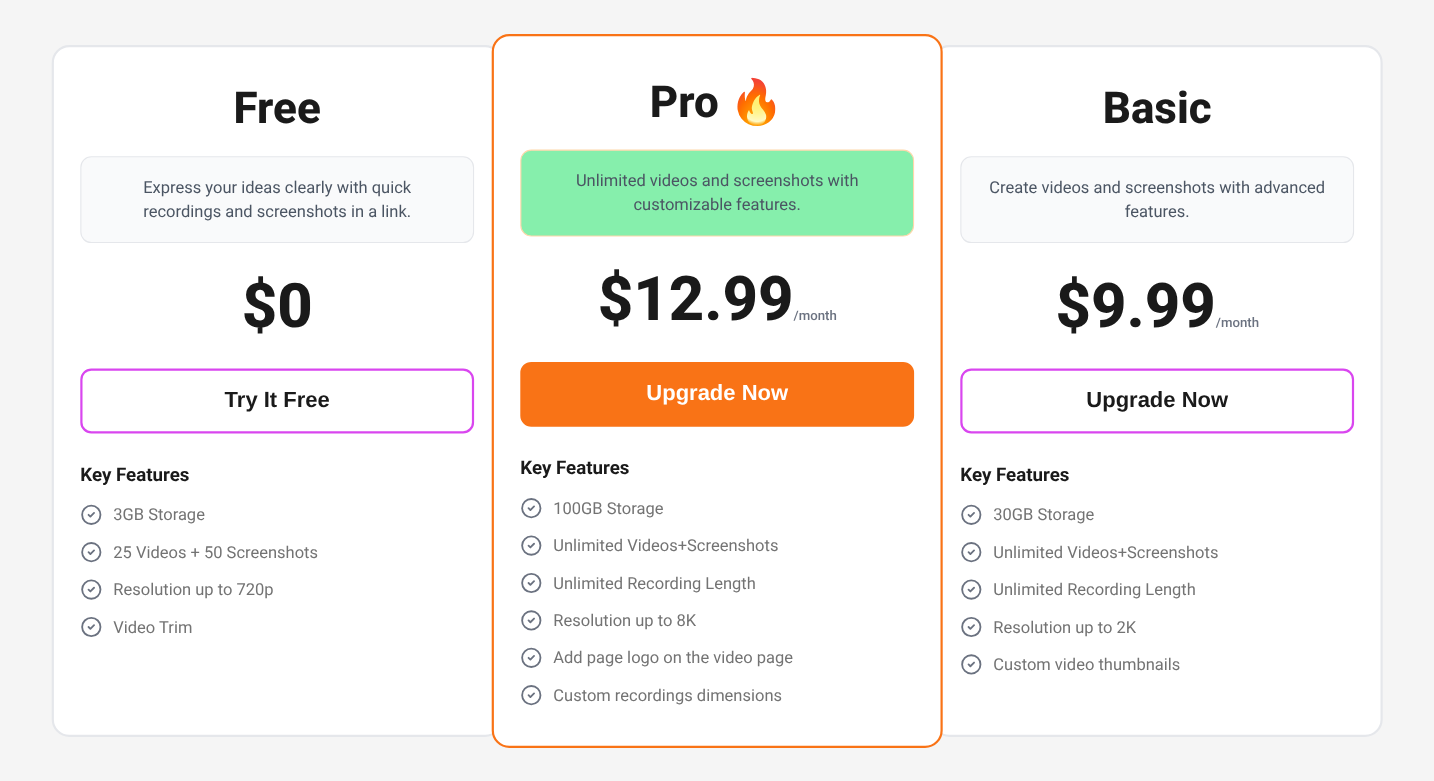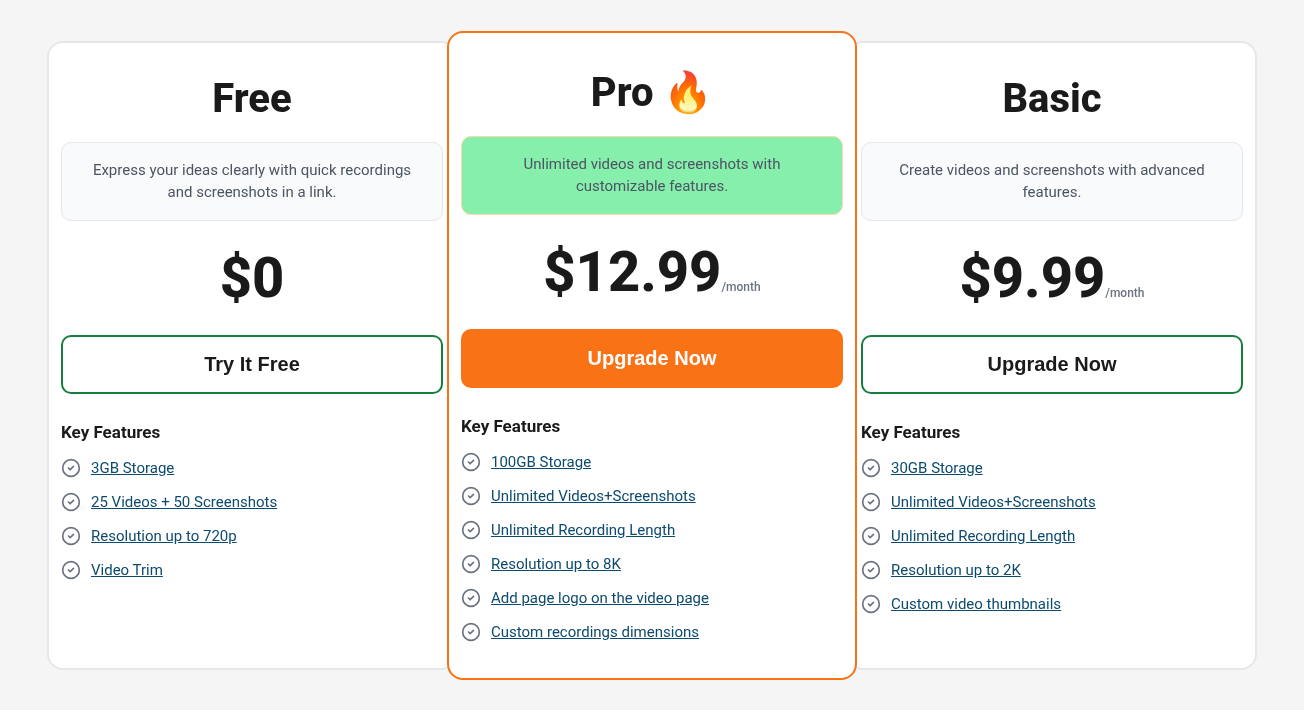--- a/index.html
+++ b/index.html
@@ -24,21 +24,21 @@
       gap: 0;
       align-items: stretch;
       width: 100%;
       max-width: 1260px;
       justify-content: center;
     }
 
     .plan-card {
       background: #fff;
       border-radius: 16px;
-      padding: 32px 12px;
+      padding: 32px 24px;
       flex: 1;
       max-width: 410px;
       border: 2px solid #e5e7eb;
       position: relative;
       display: flex;
       flex-direction: column;
     }
 
     .plan-card.pro {
       border: 2px solid #f97316;
@@ -90,21 +90,21 @@
       color: #6b7280;
     }
 
     .plan-cta-button {
       width: 100%;
       padding: 16px;
       border-radius: 10px;
       font-size: 20px;
       font-weight: 700;
       cursor: pointer;
-      border: 2px solid #15803d;
+      border: 2px solid #d946ef;
       background: #fff;
       color: #1a1a1a;
       margin-bottom: 28px;
       transition: background 0.2s;
     }
 
     .plan-cta-button.orange {
       background: #f97316;
       border-color: #f97316;
       color: #fff;
@@ -122,22 +122,21 @@
       display: flex;
       flex-direction: column;
       gap: 14px;
     }
 
     .feature-item {
       display: flex;
       align-items: center;
       gap: 10px;
       font-size: 15px;
-      color: #0c4a6e;
-      text-decoration: underline;
+      color: #737373;
     }
 
     .check-icon {
       width: 20px;
       height: 20px;
       flex-shrink: 0;
       color: #6b7280;
     }
 
     .check-icon svg {

